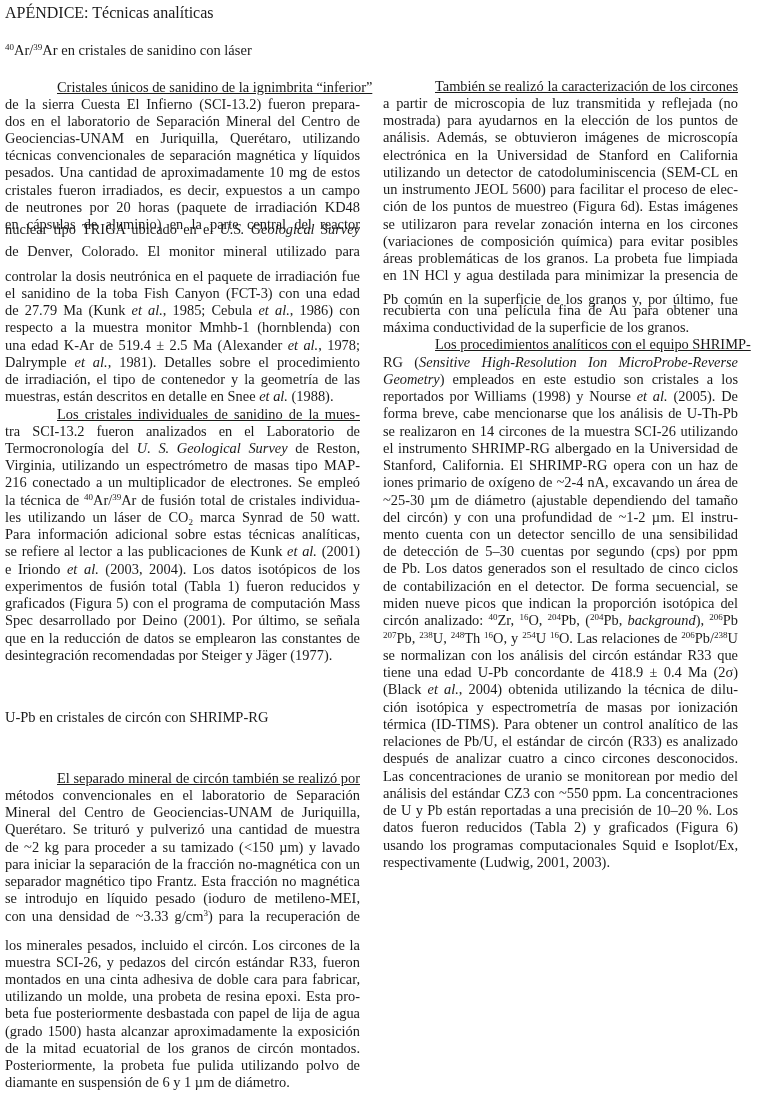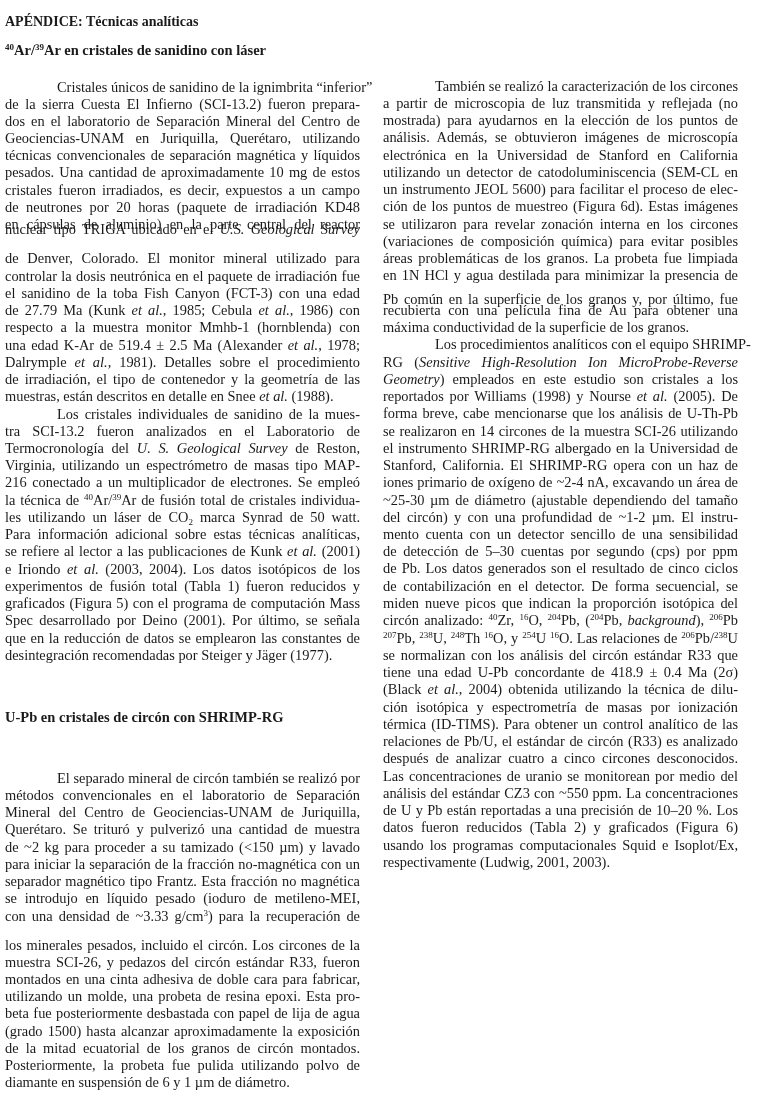--- a/index.html
+++ b/index.html
@@ -5,33 +5,33 @@
   html, body { margin: 0; padding: 0; background: #ffffff; }
   body {
     width: 765px; height: 1104px; position: relative; overflow: hidden;
     font-family: "Liberation Serif", "DejaVu Serif", serif;
     color: #1a1a1a;
   }
   .col { position: absolute; top: 0; }
   .col-left { left: 5px; width: 355px; }
   .col-right { left: 383px; width: 355px; }
   .h1 {
-    position: absolute; left: 5px; top: 13px;
-    font-weight: bold; font-size: 14px; line-height: 18px; white-space: nowrap;
+    position: absolute; left: 5px; top: 4px;
+    font-weight: normal; font-size: 16px; line-height: 18px; white-space: nowrap;
   }
   .h2 {
-    position: absolute; left: 0; font-weight: bold; font-size: 14.5px; line-height: 18px; white-space: nowrap;
+    position: absolute; left: 0; font-weight: normal; font-size: 14.5px; line-height: 18px; white-space: nowrap;
   }
   .ln {
     position: absolute; left: 0; width: 100%;
     font-size: 14.4px; line-height: 17px; height: 17px;
     text-align: justify; text-align-last: justify; white-space: nowrap;
   }
   .ln.last { text-align-last: left; }
-  .ln.ind { text-indent: 52px; }
+  .ln.ind { text-indent: 52px; text-decoration: underline; }
   sup { font-size: 9px; line-height: 0; vertical-align: 5px; }
   sub { font-size: 9px; line-height: 0; vertical-align: -3px; }
   i { font-style: italic; }
 </style>
 </head>
 <body>
 
 <div class="h1">APÉNDICE: Técnicas analíticas</div>
 
 <div class="col col-left">
@@ -41,21 +41,21 @@
     <div class="ln ind" style="top:79px">Cristales únicos de sanidino de la ignimbrita “inferior”</div>
     <div class="ln" style="top:96px">de la sierra Cuesta El Infierno (SCI-13.2) fueron prepara-</div>
     <div class="ln" style="top:113px">dos en el laboratorio de Separación Mineral del Centro de</div>
     <div class="ln" style="top:130px">Geociencias-UNAM en Juriquilla, Querétaro, utilizando</div>
     <div class="ln" style="top:147px">técnicas convencionales de separación magnética y líquidos</div>
     <div class="ln" style="top:164px">pesados. Una cantidad de aproximadamente 10 mg de estos</div>
     <div class="ln" style="top:182px">cristales fueron irradiados, es decir, expuestos a un campo</div>
     <div class="ln" style="top:199px">de neutrones por 20 horas (paquete de irradiación KD48</div>
     <div class="ln" style="top:216px">en cápsulas de aluminio) en la parte central del reactor</div>
     <div class="ln" style="top:221px"><span>nuclear tipo TRIGA ubicado en el </span><i>U.S. Geological Survey</i></div>
-    <div class="ln" style="top:250px">de Denver, Colorado. El monitor mineral utilizado para</div>
+    <div class="ln" style="top:243px">de Denver, Colorado. El monitor mineral utilizado para</div>
     <div class="ln" style="top:268px">controlar la dosis neutrónica en el paquete de irradiación fue</div>
     <div class="ln" style="top:285px">el sanidino de la toba Fish Canyon (FCT-3) con una edad</div>
     <div class="ln" style="top:302px"><span>de 27.79 Ma (Kunk </span><i>et al.</i><span>, 1985; Cebula </span><i>et al.</i><span>, 1986) con</span></div>
     <div class="ln" style="top:319px">respecto a la muestra monitor Mmhb-1 (hornblenda) con</div>
     <div class="ln" style="top:337px"><span>una edad K-Ar de 519.4 ± 2.5 Ma (Alexander </span><i>et al.</i><span>, 1978;</span></div>
     <div class="ln" style="top:354px"><span>Dalrymple </span><i>et al.</i><span>, 1981). Detalles sobre el procedimiento</span></div>
     <div class="ln" style="top:371px">de irradiación, el tipo de contenedor y la geometría de las</div>
     <div class="ln last" style="top:388px"><span>muestras, están descritos en detalle en Snee </span><i>et al.</i><span> (1988).</span></div>
   </div>
 

